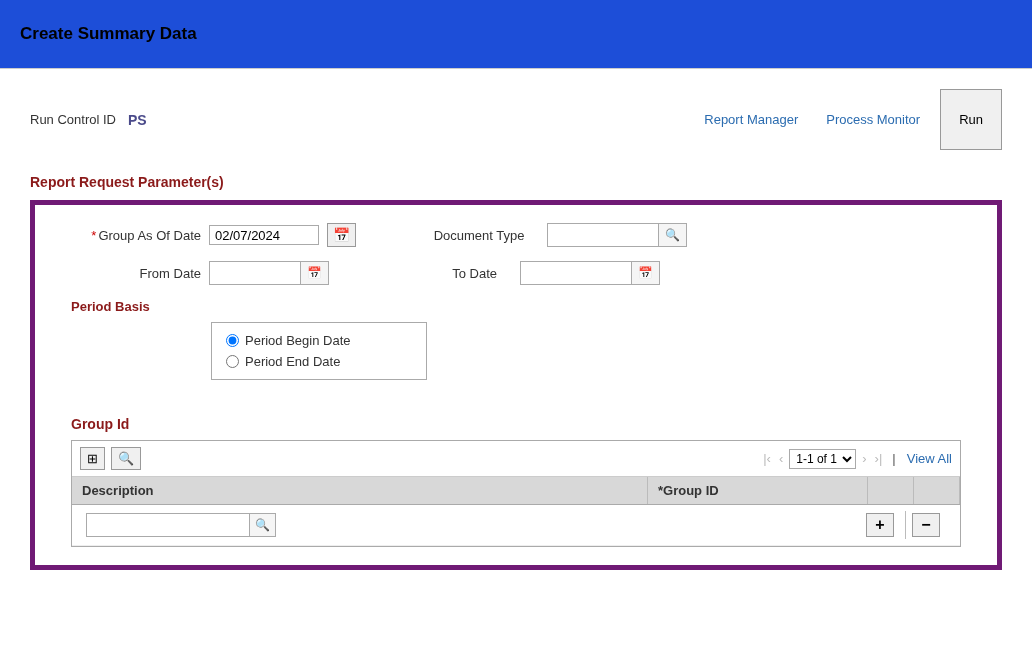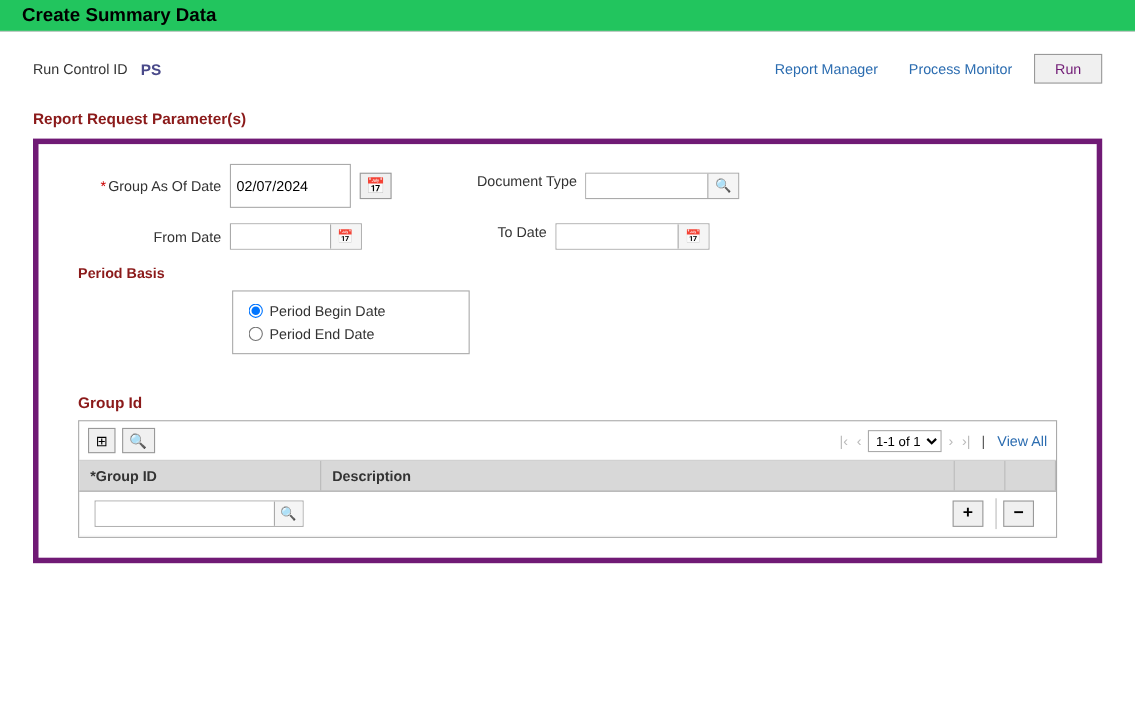--- a/index.html
+++ b/index.html
@@ -4,22 +4,22 @@
   <style>
     * { box-sizing: border-box; margin: 0; padding: 0; }
     body {
       font-family: Arial, sans-serif;
       font-size: 13px;
       background: #fff;
       color: #333;
     }
 
     .page-header {
-      background: #22c55e;
-      padding: 4px 20px;
+      background: #1d4ed8;
+      padding: 24px 20px;
       border-bottom: 1px solid #ccc;
     }
     .page-header h1 {
       font-size: 17px;
       font-weight: bold;
       color: #000;
     }
 
     .main-content {
       padding: 20px 30px;
@@ -51,24 +51,24 @@
       border: none;
       cursor: pointer;
       font-size: 13px;
       text-decoration: none;
       padding: 0 8px;
     }
 
     .run-button {
       border: 1px solid #999;
       background: #f0f0f0;
-      padding: 5px 18px;
-      cursor: pointer;
-      font-size: 13px;
-      color: #701a75;
+      padding: 22px 18px;
+      cursor: pointer;
+      font-size: 13px;
+      color: #000000;
     }
 
     .section-title {
       color: #8b1a1a;
       font-size: 14px;
       font-weight: bold;
       margin-bottom: 10px;
     }
 
     .params-box {
@@ -94,21 +94,21 @@
     .field-label.required::before {
       content: '*';
       color: #cc0000;
       margin-right: 2px;
     }
 
     .text-input {
       border: 1px solid #aaa;
       padding: 3px 5px;
       font-size: 13px;
-      height: 40px;
+      height: 20px;
       width: 110px;
     }
 
     .cal-btn {
       border: 1px solid #999;
       background: #f0f0f0;
       padding: 2px 5px;
       cursor: pointer;
       font-size: 14px;
       height: 24px;
@@ -134,21 +134,22 @@
       border-left: 1px solid #aaa;
       background: #f5f5f5;
       cursor: pointer;
       padding: 2px 6px;
       font-size: 12px;
       height: 100%;
     }
 
     .right-fields {
       display: flex;
-      gap: 8px;
+      align-items: center;
+      gap: 23px;
       margin-left: 60px;
     }
 
     .right-label {
       min-width: 100px;
       text-align: right;
       font-size: 13px;
       color: #333;
     }
 
@@ -394,22 +395,22 @@
                 <option>1-1 of 1</option>
               </select>
               <button class="page-nav-btn" disabled="">›</button>
               <button class="page-nav-btn" disabled="">›|</button>
               <span style="margin: 0 4px; color:#555;">|</span>
               <button class="view-all-btn">View All</button>
             </div>
           </div>
 
           <div class="grid-header-row">
+            <div class="grid-header-cell col-description">Description</div>
             <div class="grid-header-cell col-group-id">*Group ID</div>
-            <div class="grid-header-cell col-description">Description</div>
             <div class="grid-header-cell col-add"></div>
             <div class="grid-header-cell col-remove"></div>
           </div>
 
           <div class="grid-data-row">
             <div class="grid-cell col-group-id">
               <div class="row-input-wrapper">
                 <input type="text" style="">
                 <button class="row-search-btn">🔍</button>
               </div>

